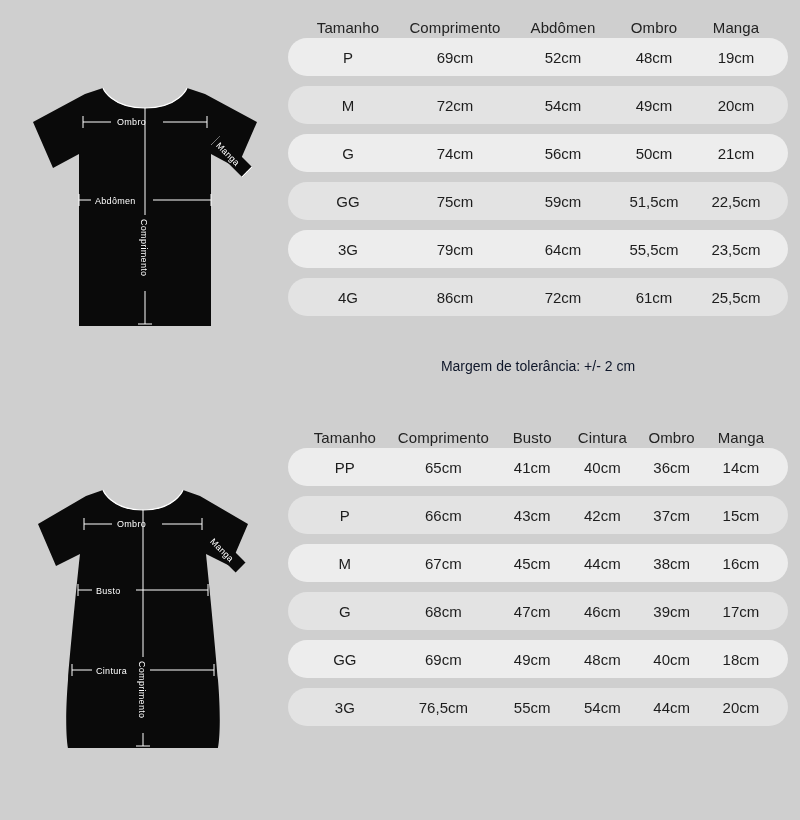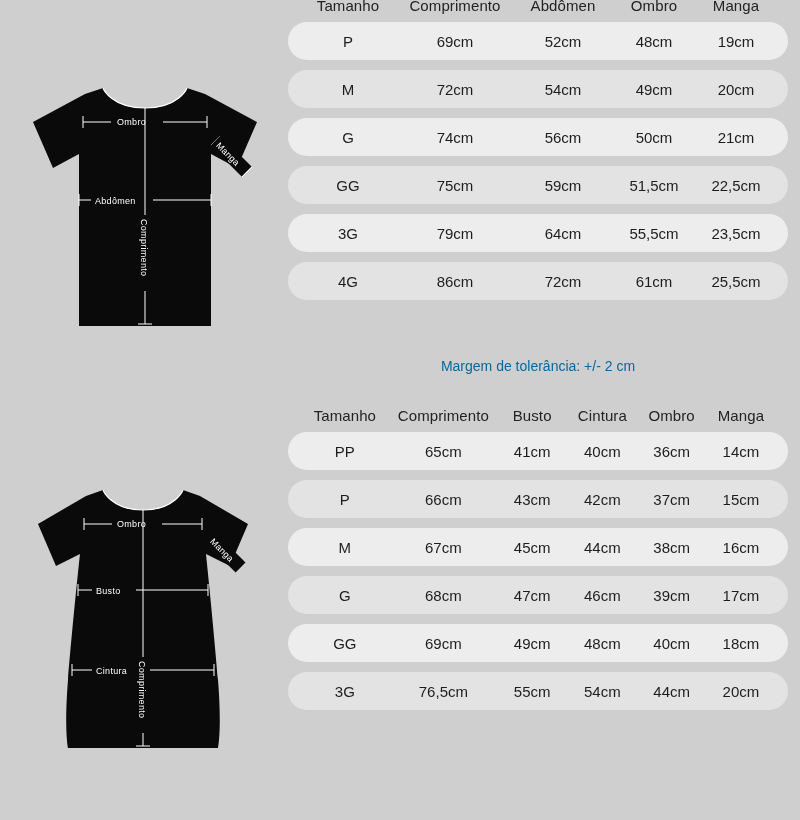--- a/index.html
+++ b/index.html
@@ -50,22 +50,22 @@
     position: absolute;
     top: 0;
     width: 500px;
   }
   #men-table   { left: 288px; }
   #women-table { left: 288px; }
 
   .t-head {
     display: flex;
     align-items: flex-end;
-    height: 22px;
-    padding: 8px 12px;
+    height: 38px;
+    padding: 2px 12px;
     box-sizing: border-box;
   }
   .t-head .cell {
     font-size: 15px;
     color: #232323;
     text-align: center;
     letter-spacing: .1px;
   }
   .t-row {
     display: flex;
@@ -97,21 +97,21 @@
   .wm-c2 { width: 72px; }
   .wm-c3 { width: 72px; }
   .wm-c4 { width: 70px; }
   .wm-c5 { width: 72px; }
 
   .tolerance {
     position: absolute;
     width: 500px;
     text-align: center;
     font-size: 14px;
-    color: #0369a1;
+    color: #0f172a;
   }
   #men-tolerance   { left: 288px; top: 358px; }
 
   .shirt-label {
     fill: #ffffff;
     font-family: "Liberation Sans", sans-serif;
     font-size: 9px;
     letter-spacing: .3px;
   }
 </style>

